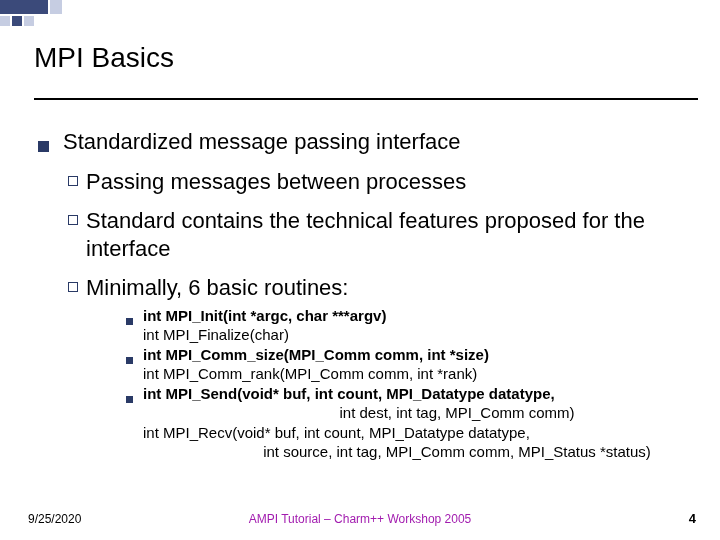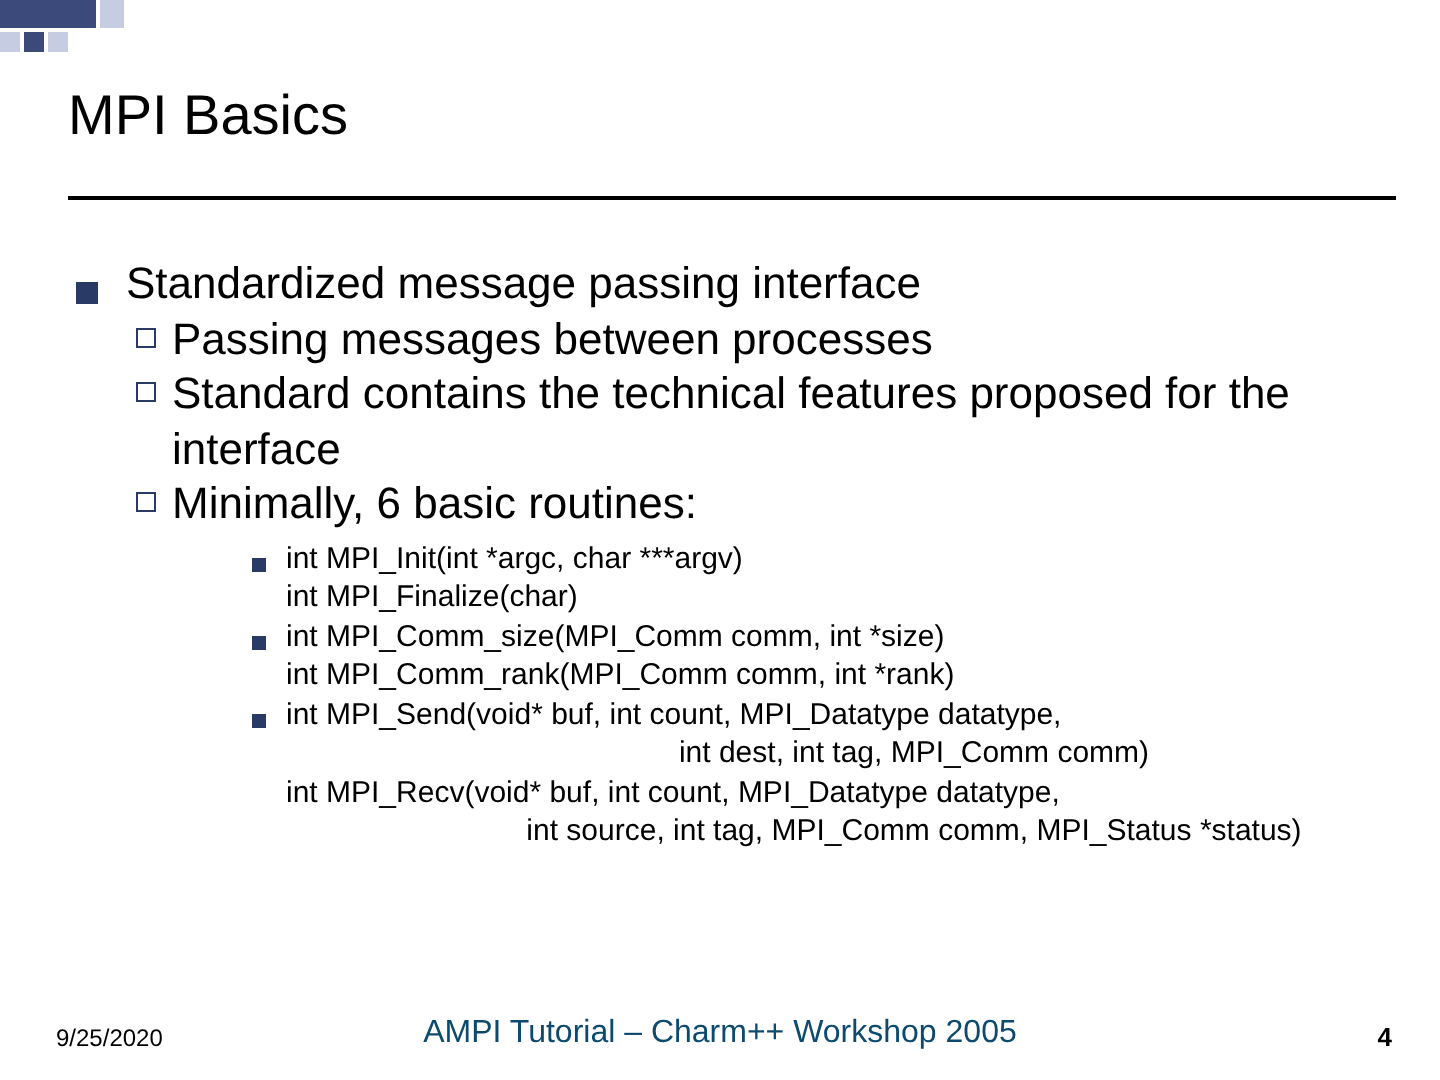--- a/index.html
+++ b/index.html
@@ -71,21 +71,21 @@
     width: 11px;
     height: 11px;
     background: #2a3a66;
     margin-top: 9px;
     margin-right: 14px;
   }
   .lvl1-text { flex: 1 1 auto; }
 
   .lvl2 {
     margin-left: 30px;
-    margin-top: 0;
+    margin-top: 12px;
     display: flex;
     align-items: flex-start;
   }
   .bullet-open {
     flex: 0 0 auto;
     width: 10px;
     height: 10px;
     border: 1.5px solid #2a3a66;
     box-sizing: border-box;
     margin-top: 8px;
@@ -95,21 +95,22 @@
   .lvl2-text { flex: 1 1 auto; font-size: 22px; }
 
   .lvl3-wrap {
     margin-left: 88px;
     margin-top: 4px;
     font-size: 15px;
     line-height: 1.3;
   }
   .lvl3 {
     display: flex;
-    align-items: center;
+    align-items: flex-end;
+    font-weight: bold;
   }
   .bullet-sm {
     flex: 0 0 auto;
     width: 7px;
     height: 7px;
     background: #2a3a66;
     margin-top: 6px;
     margin-right: 10px;
   }
   .lvl3-text { flex: 1 1 auto; }
@@ -127,22 +128,22 @@
     bottom: 14px;
     font-size: 12px;
     color: #000;
   }
   .footer-center {
     position: absolute;
     bottom: 14px;
     left: 0;
     right: 0;
     text-align: center;
-    font-size: 16px;
-    color: #0c4a6e;
+    font-size: 12px;
+    color: #a21caf;
   }
   .footer-page {
     position: absolute;
     right: 24px;
     bottom: 14px;
     font-size: 13px;
     font-weight: bold;
     color: #000;
   }
 </style>

